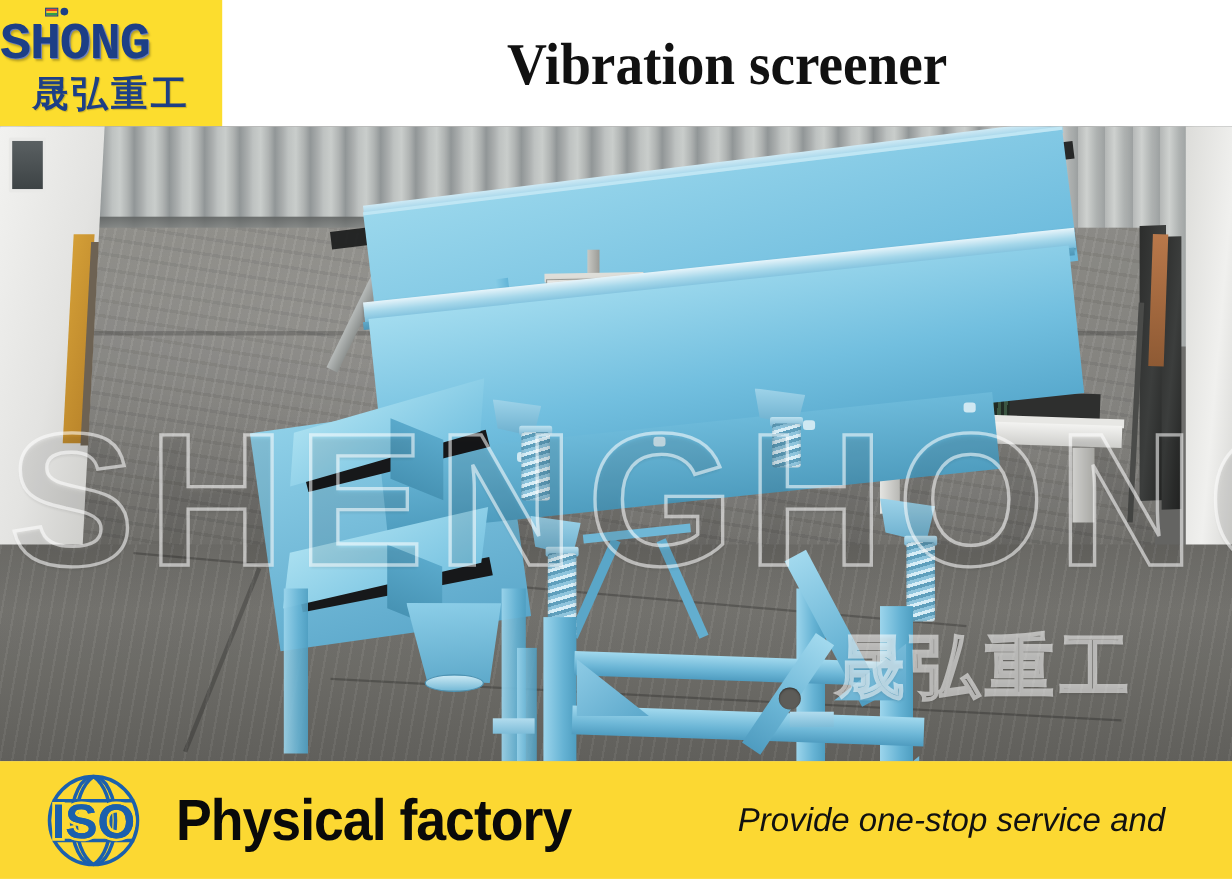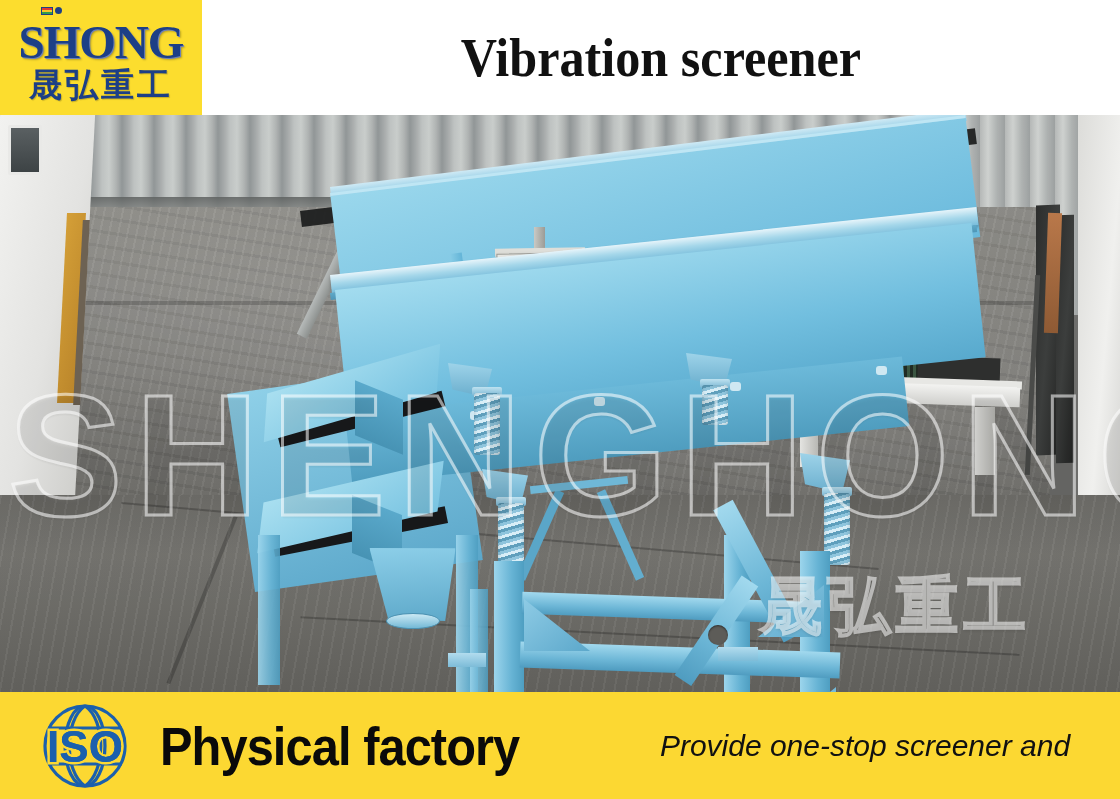--- a/index.html
+++ b/index.html
@@ -5,22 +5,22 @@
   html,body{margin:0;padding:0;background:#fff;}
   body{font-family:"Liberation Sans",sans-serif;}
   #page{
     position:relative;width:1120px;height:799px;overflow:hidden;background:#fff;
   }
 
   
   #header{position:absolute;left:0;top:0;width:1120px;height:115px;background:#ffffff;overflow:hidden;}
   #logo-block{position:absolute;left:0;top:0;width:202px;height:115px;background:#fcdd2e;overflow:hidden;}
   #logo-shong{position:absolute;left:0;top:14px;width:202px;height:56px;
-    font-family:Liberation Serif, serif;font-weight:bold;font-size:47px;
-    color:#1d3f86;letter-spacing:-1px;text-align:center;line-height:56px;
+    font-family:Liberation Mono, monospace;font-weight:bold;font-size:47px;
+    color:#1d3f86;letter-spacing:-1px;text-align:left;line-height:56px;
     text-shadow:1px 1px 0 #6b7fb8, 2px 2px 2px rgba(0,0,0,.25);}
   #logo-accent{position:absolute;left:41px;top:6px;width:20px;height:12px;}
   #logo-accent .bar{position:absolute;left:0;top:1px;width:12px;height:8px;
     background:linear-gradient(#e23b2e 0 33%,#f6c62a 33% 66%,#2f9d4a 66% 100%);
     border:1px solid #1d3f86;box-sizing:border-box;}
   #logo-accent .dot{position:absolute;left:14px;top:1px;width:7px;height:7px;border-radius:50%;background:#1d3f86;}
   #logo-cn{position:absolute;left:0;top:62px;width:202px;height:46px;text-align:center;
     font-family:"DejaVu Sans",sans-serif;font-weight:bold;font-size:33px;line-height:46px;
     color:#1d3f86;letter-spacing:3px;text-shadow:1px 1px 1px rgba(0,0,0,.2);}
   #header-title{position:absolute;left:202px;top:0;width:918px;height:115px;
@@ -375,16 +375,16 @@
         <path d="M61 6 C82 20, 82 72, 61 86"></path>
       </g>
       <text x="61" y="62" text-anchor="middle" font-family="Liberation Sans, sans-serif" font-weight="bold" font-size="44" fill="#1b60ad" stroke="#fcd832" stroke-width="5" paint-order="stroke">ISO</text>
       <text x="61" y="62" text-anchor="middle" font-family="Liberation Sans, sans-serif" font-weight="bold" font-size="44" fill="#1b60ad">ISO</text>
     </svg>
   </div>
 
   <div id="footer-main">Physical factory</div>
 
   <div id="footer-sub">
-    <span>Provide one-stop screener and</span>
+    <span>Provide one-stop service and</span>
   </div>
 
 </div>
 
 </body></html>

